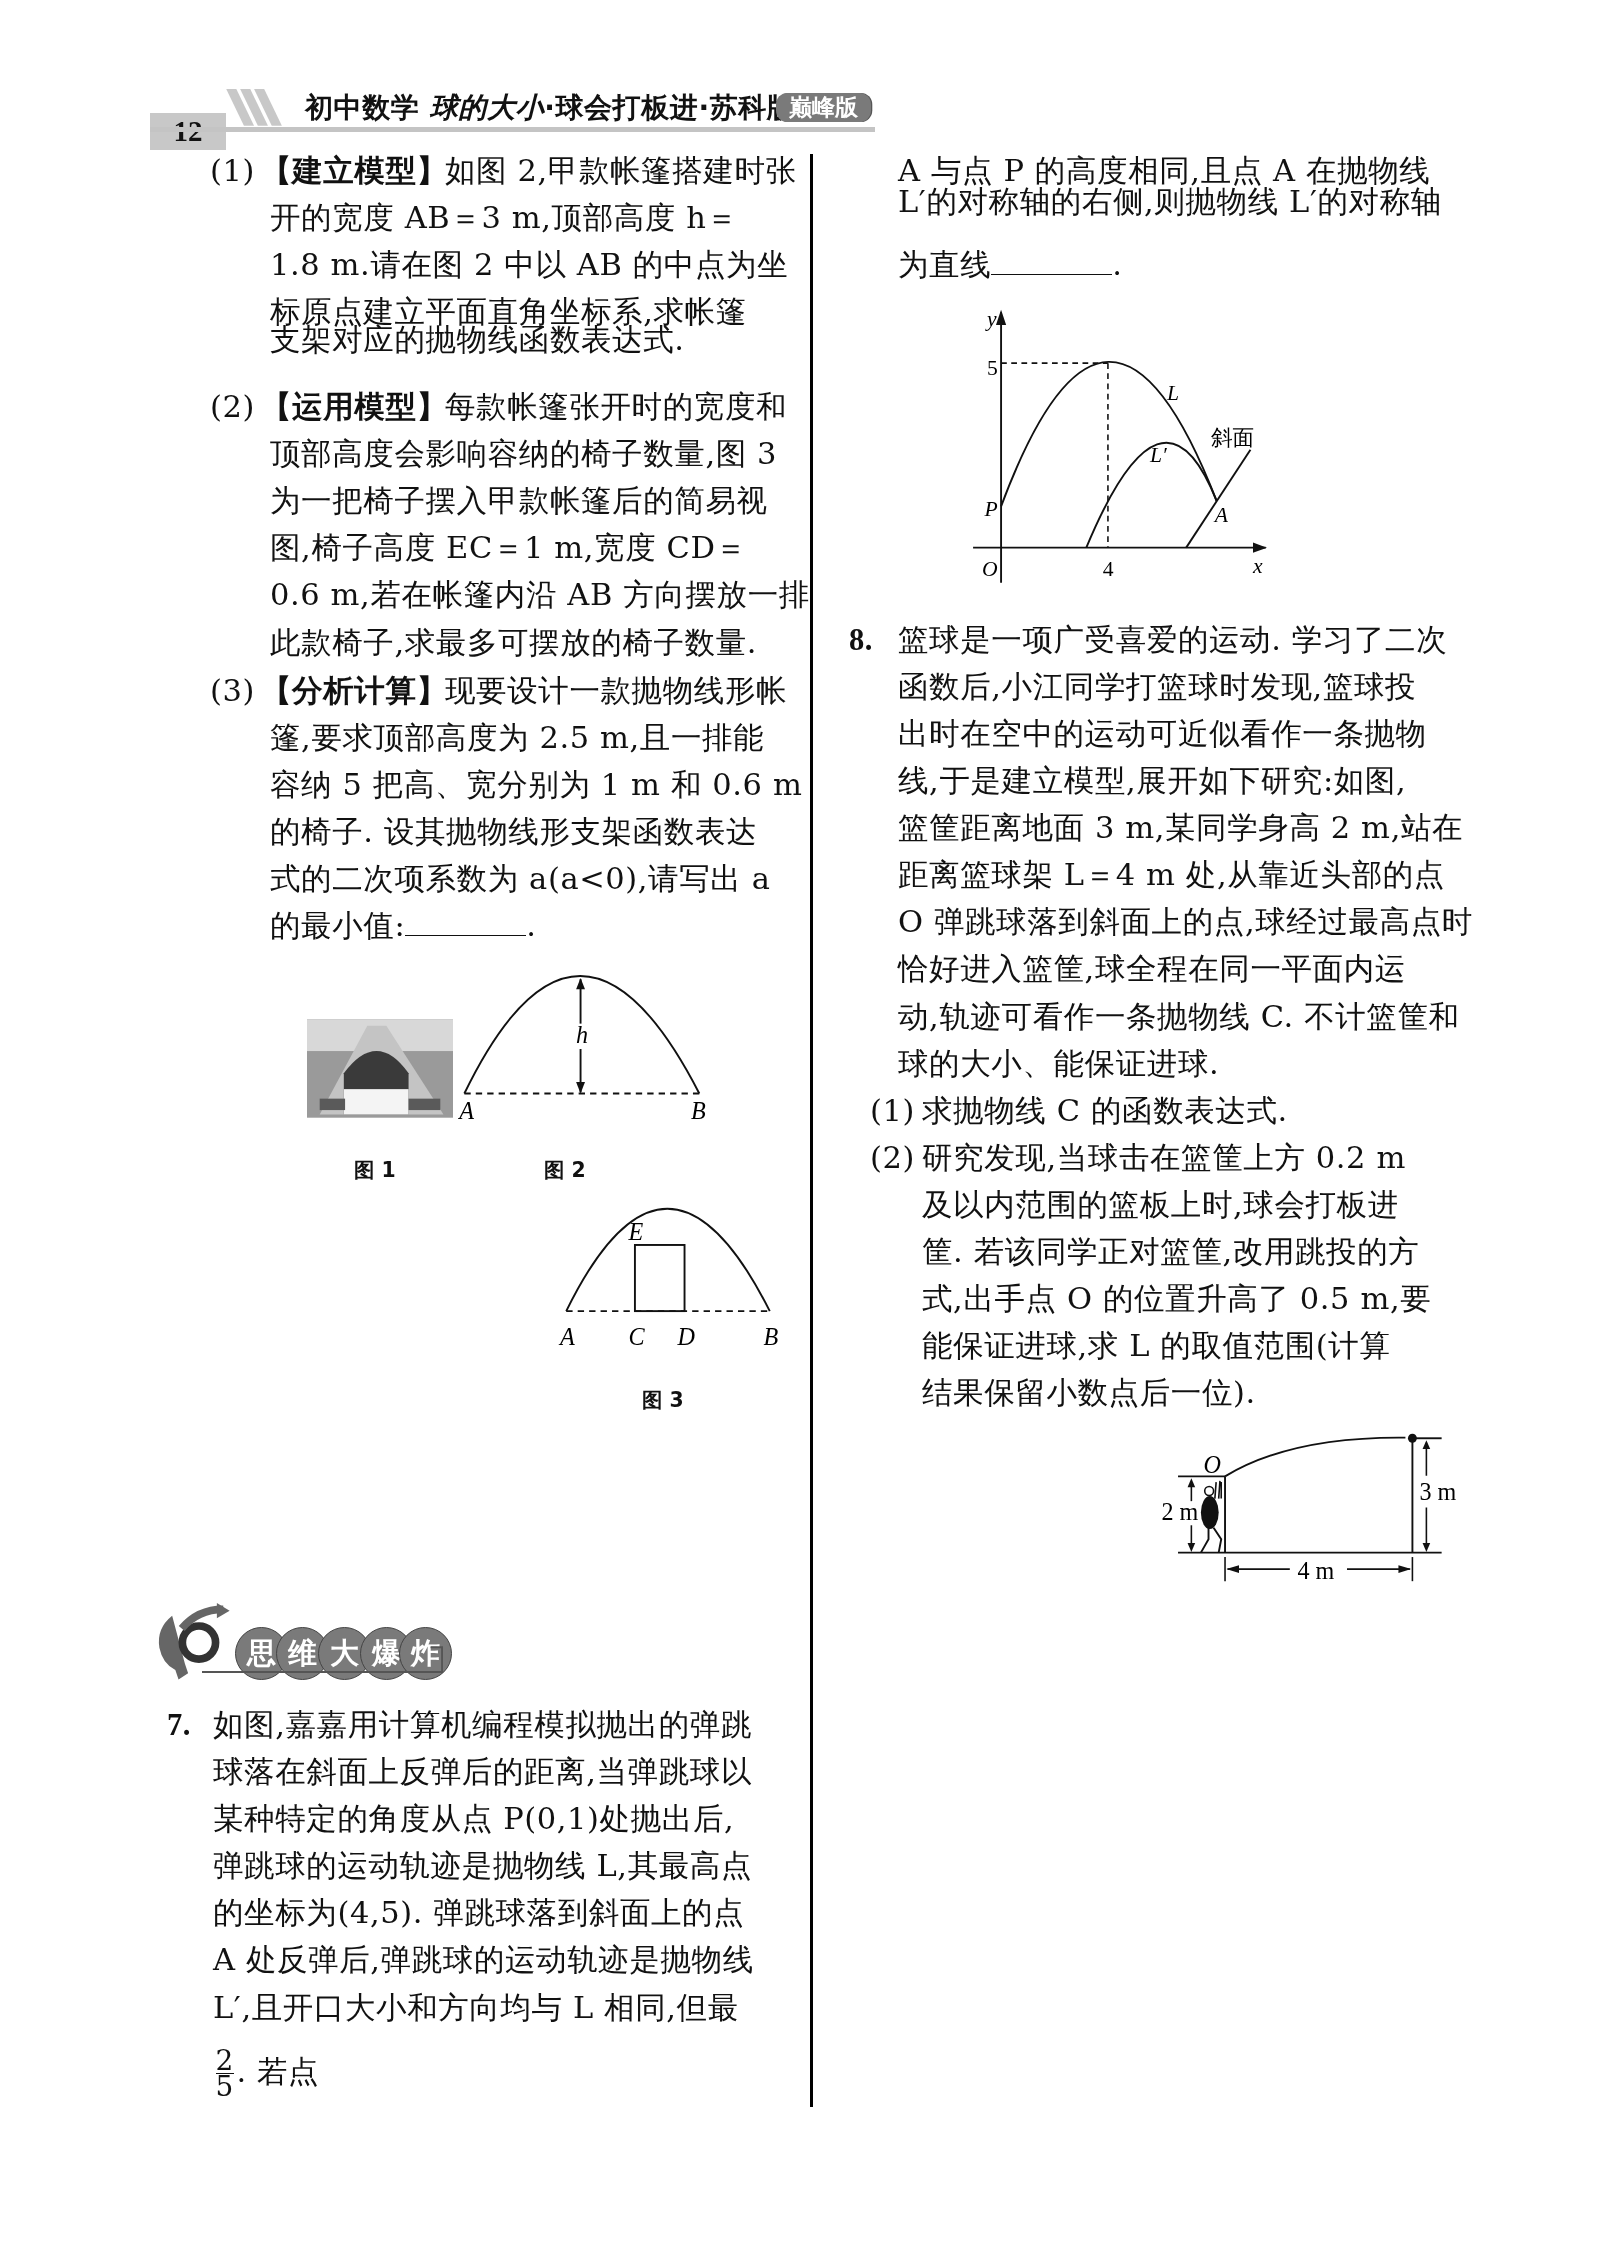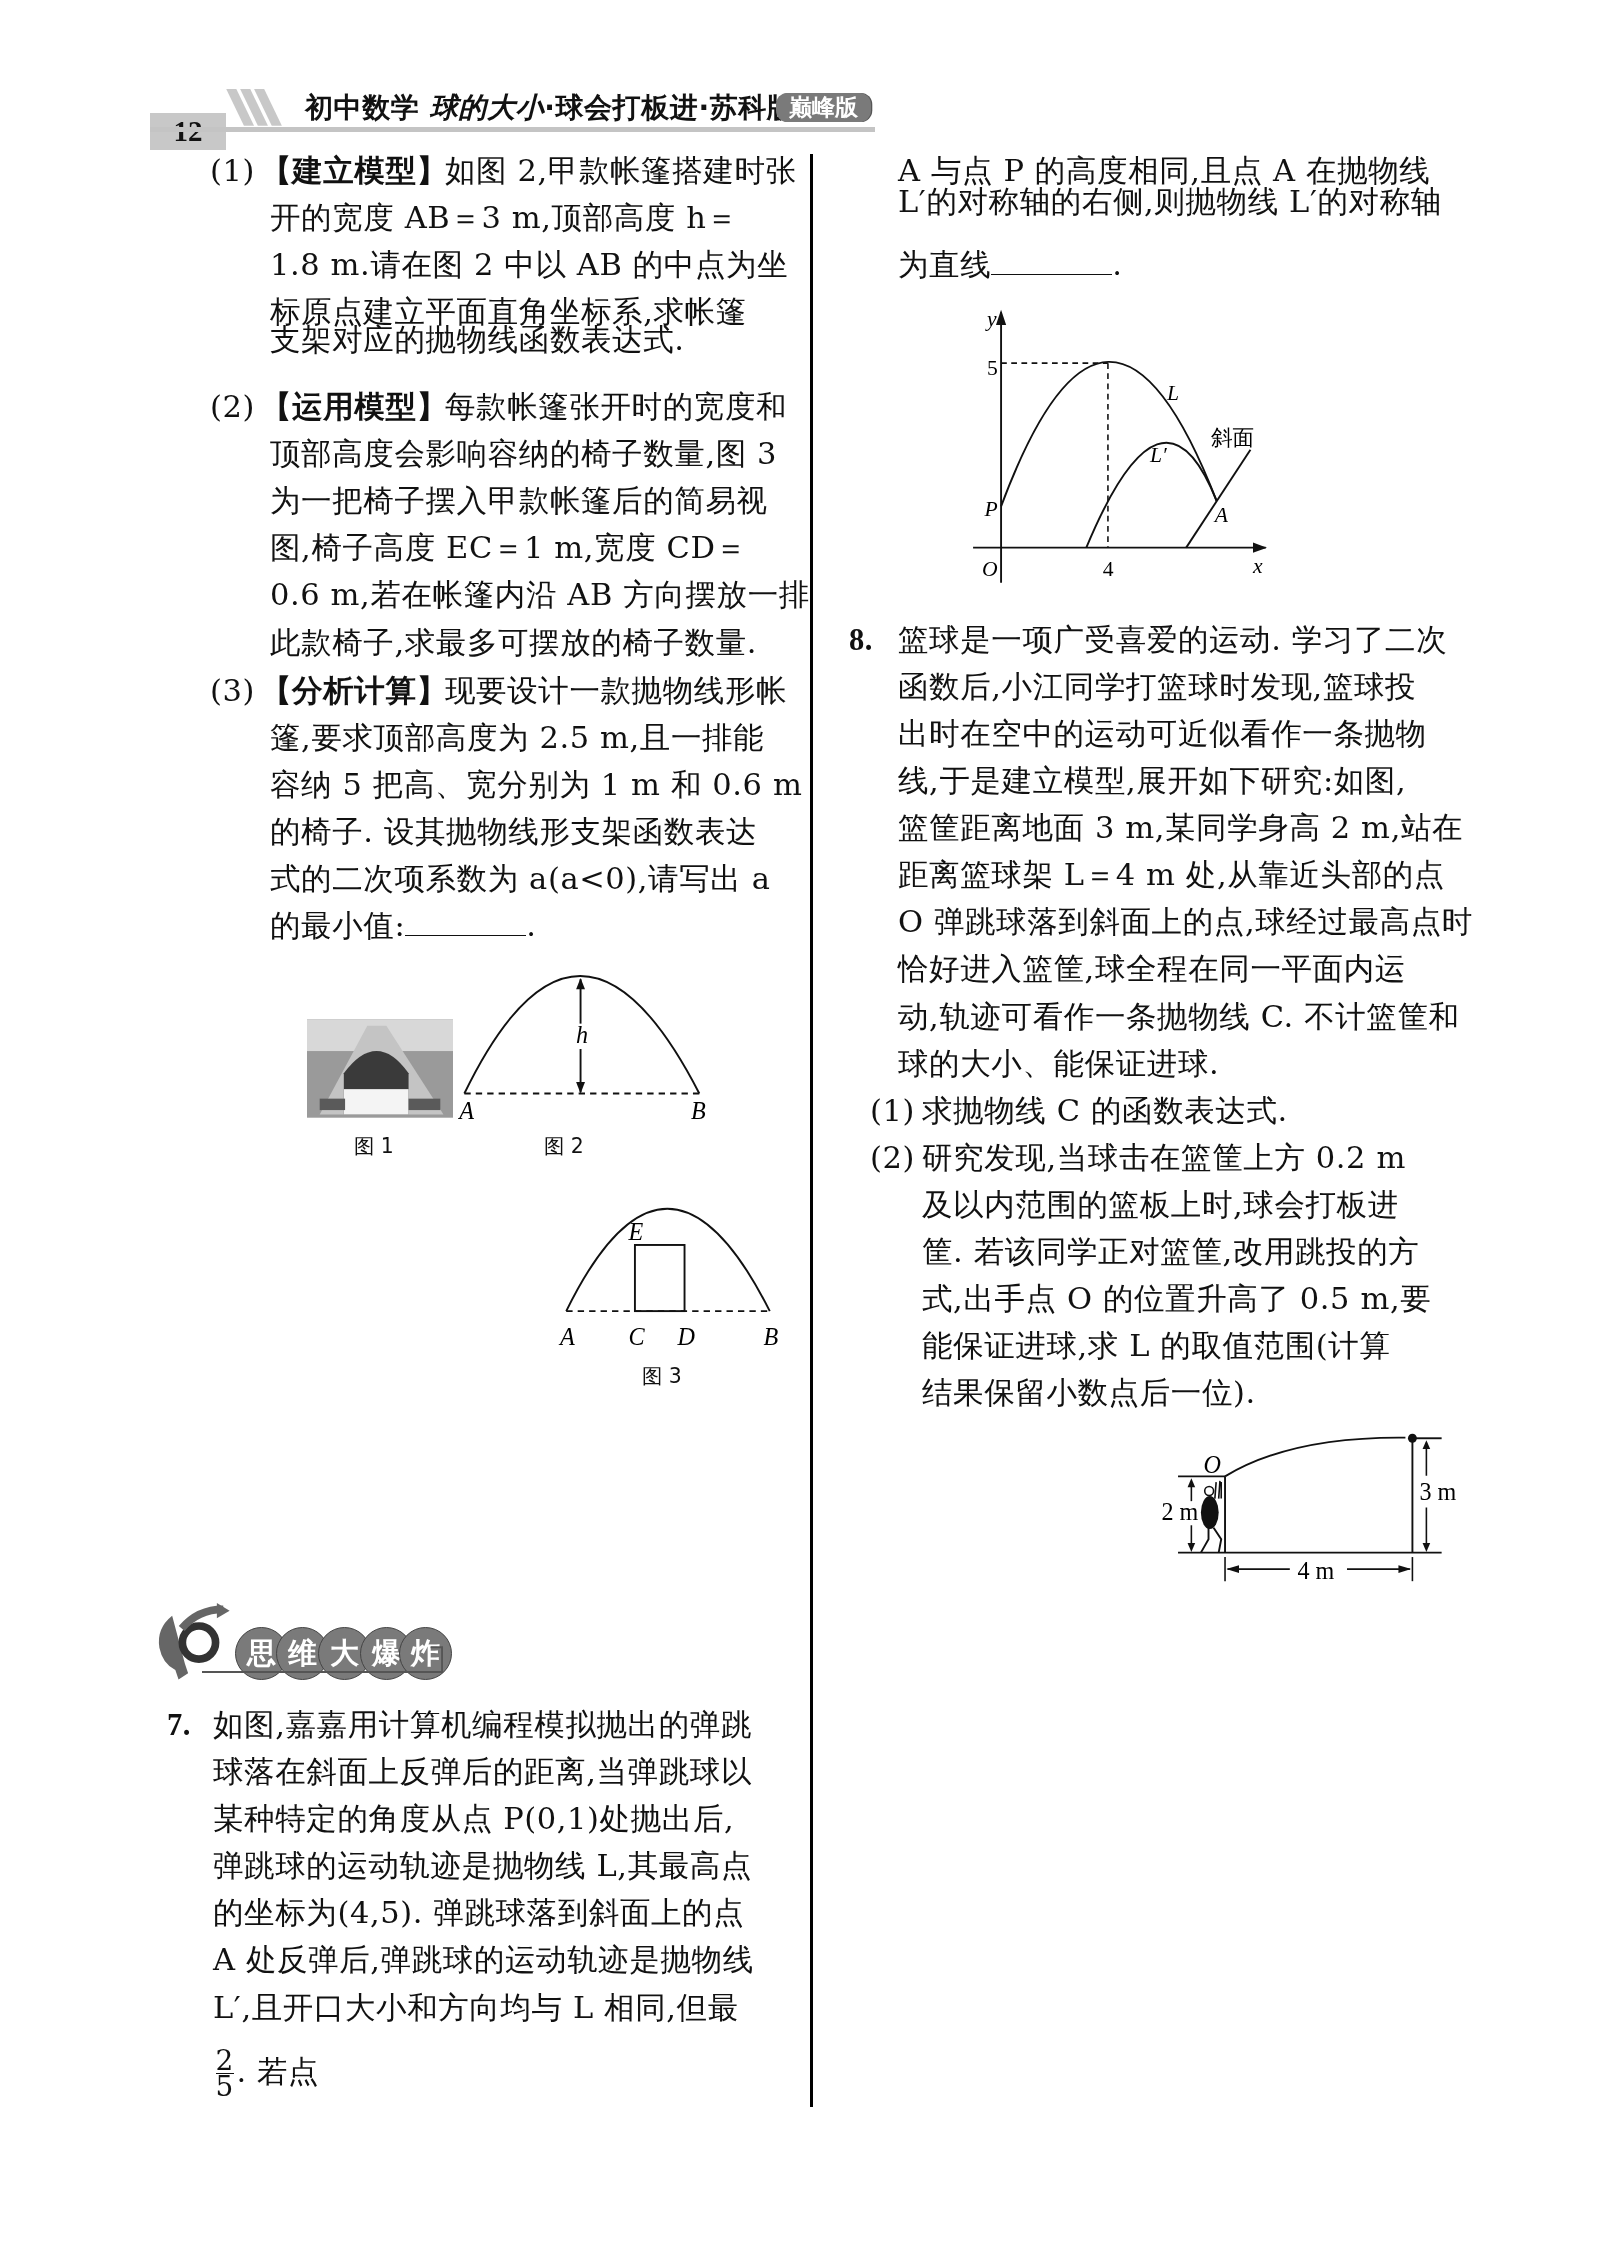--- a/index.html
+++ b/index.html
@@ -14,21 +14,21 @@
   .hdr-badge{position:absolute;left:776px;top:93px;width:95px;height:29px;border-radius:11.4px;background:#7a7a7a;
              color:#fff;font-family:"DejaVu Sans",sans-serif;font-weight:bold;font-size:23px;line-height:29px;text-align:center;
              box-shadow:1.3px 0 0 #555;}
   .hdr-line{position:absolute;left:150px;top:127px;width:725px;height:5.1px;background:#c4c4c4;}
   .col-div{position:absolute;left:810px;top:154px;width:2.5px;height:1953px;background:#000;}
 
   .t{position:absolute;font-size:30.5px;line-height:46px;white-space:nowrap;letter-spacing:0.6px;}
   .b{font-weight:bold;font-family:"DejaVu Sans",sans-serif;}
   .qn{font-weight:bold;font-family:"Liberation Serif",serif;}
   .blank{display:inline-block;width:121px;border-bottom:1.9px solid #111;height:25.4px;vertical-align:baseline;}
-  .cap{position:absolute;font-family:"DejaVu Sans",sans-serif;font-weight:normal;font-size:20.4px;}
+  .cap{position:absolute;font-family:"DejaVu Sans",sans-serif;font-weight:bold;font-size:20.4px;margin-top:24px;}
   .frac{display:inline-block;vertical-align:middle;text-align:center;line-height:25.4px;font-size:28px;margin:0 2.5px;}
   .frac span{display:block;}
   .frac .num{border-bottom:1.3px solid #111;}
   svg text{font-family:"Liberation Serif",serif;}
   .banner-circle{position:absolute;width:51px;height:51px;border-radius:50%;background:#7a7a7a;border:1.9px solid #444;
                  color:#fff;font-family:"DejaVu Sans",sans-serif;font-weight:bold;font-size:29px;line-height:51px;text-align:center;}
 </style>
 </head>
 <body>
 

